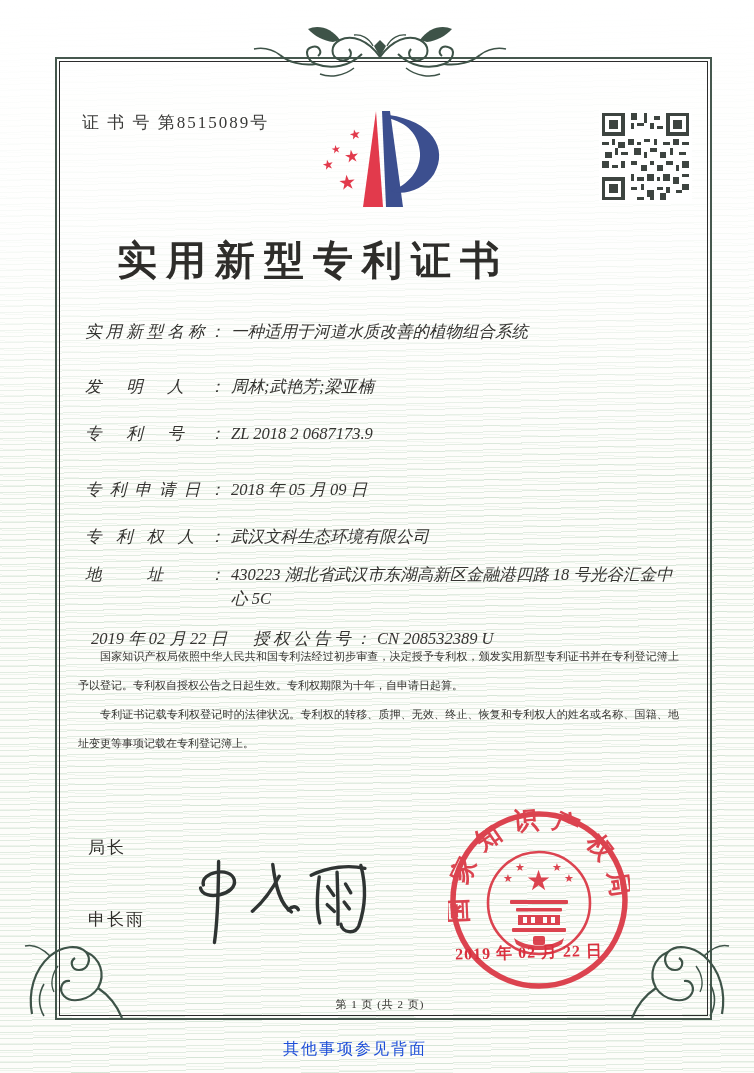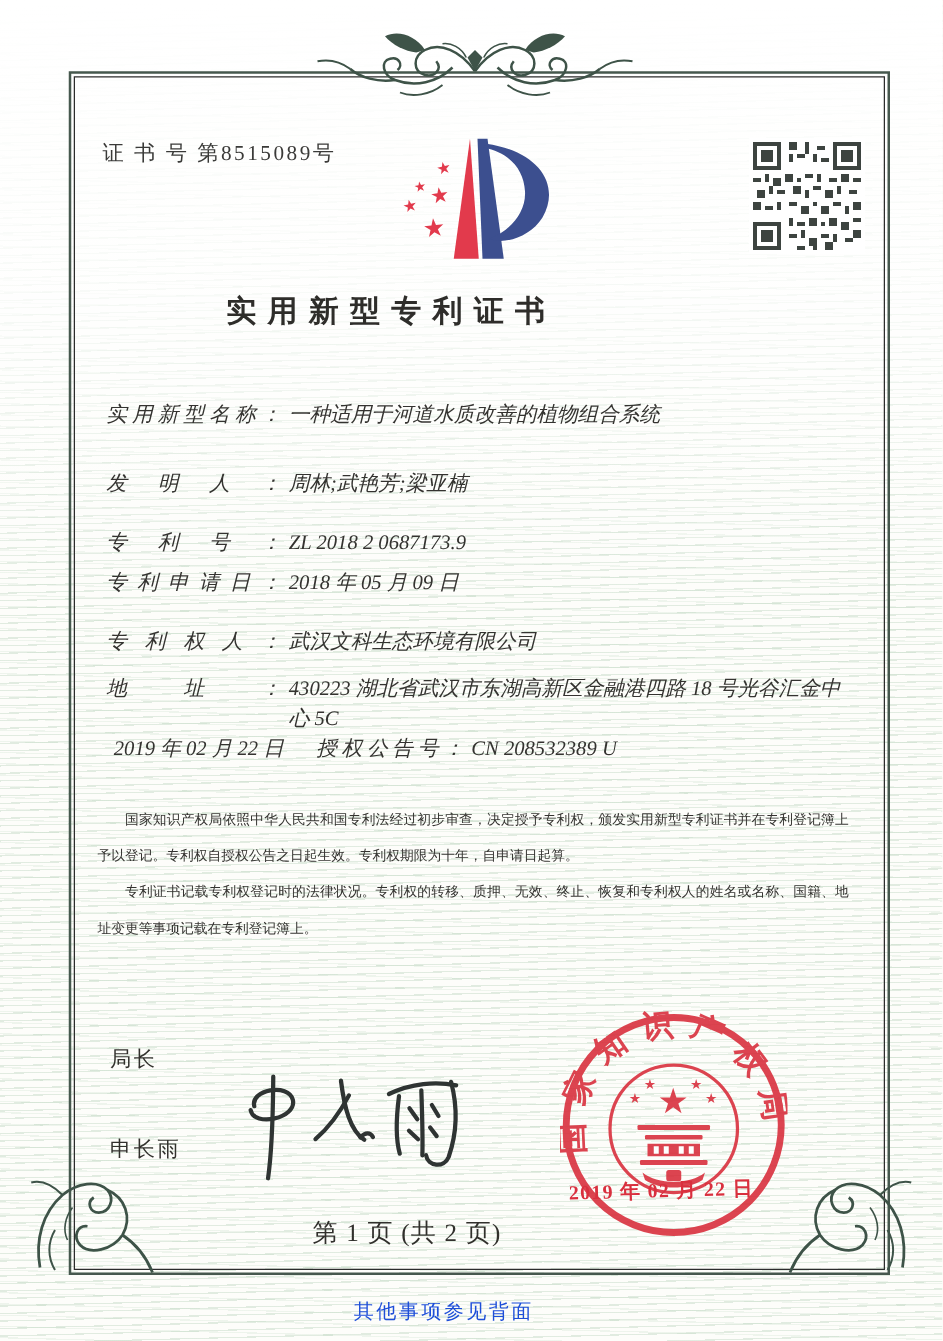--- a/index.html
+++ b/index.html
@@ -25,45 +25,45 @@
     position:absolute;left:55px;top:57px;width:657px;height:963px;
     border:2.5px solid #46584e;box-sizing:border-box;
   }
   .frame-inner{
     position:absolute;inset:2px;border:1px solid #2c2c2c;
   }
   .abs{position:absolute;}
   .cert-no{left:82px;top:111px;font-size:17px;letter-spacing:2px;color:#3a3a38;}
   .title{
     left:0;top:233px;width:626px;text-align:center;
-    font-size:24px;font-weight:700;letter-spacing:9px;color:#2e2d2a;
+    font-size:40px;font-weight:700;letter-spacing:9px;color:#2e2d2a;
   }
   .fields{left:85px;top:320px;width:600px;font-size:16.5px;line-height:24px;color:#343330;}
   .frow{display:flex;align-items:flex-start;font-style:italic;}
   .flabel{
     display:inline-block;width:140px;flex:0 0 140px;
     text-align:justify;text-align-last:justify;
   }
   .fvalue{padding-left:6px;}
   .addr-val{width:445px;}
   .w145{width:152px;flex:0 0 152px;}
   .flabel2{display:inline-block;width:118px;flex:0 0 118px;text-align:justify;text-align-last:justify;margin-left:10px;}
-  .mb31{margin-bottom:31px}.mb23{margin-bottom:23px}.mb22{margin-bottom:8px}
-  .mb14{margin-bottom:14px}.mb4{margin-bottom:0}
+  .mb31{margin-bottom:31px}.mb23{margin-bottom:23px}.mb22{margin-bottom:32px}
+  .mb14{margin-bottom:14px}.mb4{margin-bottom:16px}
   .paras{left:78px;top:642px;width:601px;font-size:11px;line-height:29px;text-align:justify;color:#343330;}
   .paras p{margin:0;text-indent:2em;}
   .sig-title{left:88px;top:836px;font-size:17px;letter-spacing:2px;}
   .sig-name{left:88px;top:908px;font-size:17px;letter-spacing:2px;}
   .sig-script{left:188px;top:852px;}
   .seal{left:448px;top:808px;opacity:.9;}
   .seal-date{
     left:455px;top:942px;width:200px;font-size:16px;letter-spacing:1px;
     color:#d9303e;font-weight:600;transform:rotate(-1.5deg);
   }
-  .page-no{left:250px;top:973px;width:260px;font-size:20px;letter-spacing:1px;}
+  .page-no{left:250px;top:997px;width:260px;text-align:center;font-size:11px;letter-spacing:1px;}
   .back-note{left:0;top:1039px;width:710px;text-align:center;font-size:16px;letter-spacing:2px;color:#1d4ed8;}
   .logo{left:299px;top:106px;}
   .qr{left:599px;top:110px;}
   .orn-top{left:250px;top:16px;}
   .orn-bl{left:24px;top:936px;}
   .orn-br{left:630px;top:936px;}
 </style>
 </head>
 <body>
 

